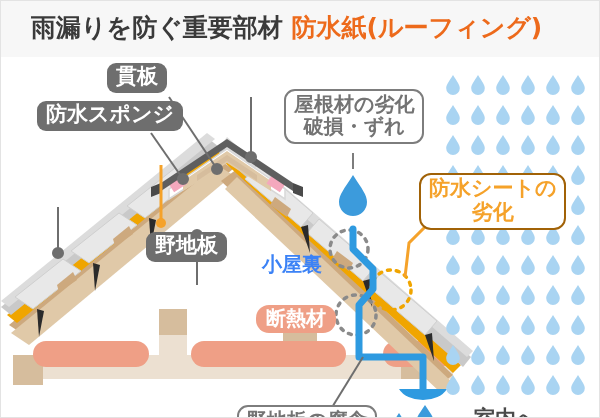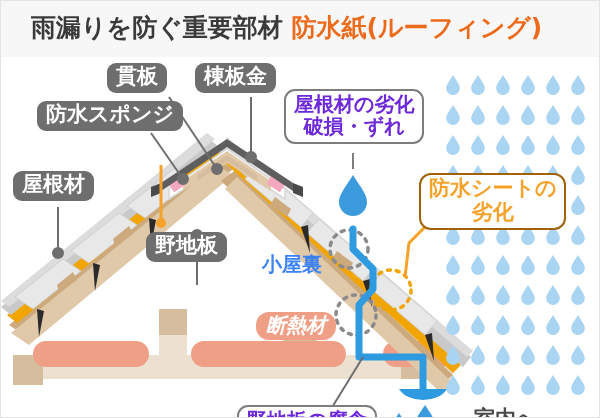--- a/index.html
+++ b/index.html
@@ -42,21 +42,21 @@
   }
   .lbl-orange{
     background:#f5a22a;color:#ffffff;border-radius:9px;
     font-size:21px;padding:2px 9px 4px;
   }
   .lbl-salmon{
     background:#ef9f86;color:#ffffff;border-radius:13px;
     font-size:20px;padding:2px 10px 4px;
   }
   .lbl-outline{
-    background:#ffffff;color:#6d28d9;border:2px solid #7d7d7d;border-radius:11px;
+    background:#ffffff;color:#737373;border:2px solid #7d7d7d;border-radius:11px;
     font-size:20px;padding:2px 8px 4px;
   }
   .lbl-outline-orange{
     background:#ffffff;color:#f5a22a;border:2px solid #a16207;border-radius:12px;
     font-size:21px;padding:2px 8px 4px;
   }
   .lbl-plain{color:#3b82f6;font-size:20px;font-weight:bold;background:transparent;}
   .lbl-plain-dark{color:#4a4a4a;font-size:21px;font-weight:bold;background:transparent;}
 </style>
 </head>
@@ -278,26 +278,24 @@
         <path d="M577,288 c4.4,7 6.8,10 6.8,13.2 a6.8,6.8 0 0 1 -13.6,0 c0,-3.2 2.4,-6.2 6.8,-13.2 z" fill="#a9d4f2"></path>
         <path d="M452,318 c4.4,7 6.8,10 6.8,13.2 a6.8,6.8 0 0 1 -13.6,0 c0,-3.2 2.4,-6.2 6.8,-13.2 z" fill="#a9d4f2"></path>
         <path d="M477,318 c4.4,7 6.8,10 6.8,13.2 a6.8,6.8 0 0 1 -13.6,0 c0,-3.2 2.4,-6.2 6.8,-13.2 z" fill="#a9d4f2"></path>
         <path d="M502,318 c4.4,7 6.8,10 6.8,13.2 a6.8,6.8 0 0 1 -13.6,0 c0,-3.2 2.4,-6.2 6.8,-13.2 z" fill="#a9d4f2"></path>
         <path d="M527,318 c4.4,7 6.8,10 6.8,13.2 a6.8,6.8 0 0 1 -13.6,0 c0,-3.2 2.4,-6.2 6.8,-13.2 z" fill="#a9d4f2"></path>
         <path d="M552,318 c4.4,7 6.8,10 6.8,13.2 a6.8,6.8 0 0 1 -13.6,0 c0,-3.2 2.4,-6.2 6.8,-13.2 z" fill="#a9d4f2"></path>
         <path d="M577,318 c4.4,7 6.8,10 6.8,13.2 a6.8,6.8 0 0 1 -13.6,0 c0,-3.2 2.4,-6.2 6.8,-13.2 z" fill="#a9d4f2"></path>
       </svg>
 
     <div class="lbl lbl-gray" style="left:106px;top:6px;">貫板</div>
-    <div class="lbl lbl-gray" style="left:194px;top:6px;">棟板金</div>
     <div class="lbl lbl-gray" style="left:36px;top:44px;">防水スポンジ</div>
-    <div class="lbl lbl-gray" style="left:12px;top:114px;">屋根材</div>
     <div class="lbl lbl-gray" style="left:145px;top:175px;">野地板</div>
     <div class="lbl lbl-plain" style="left:261px;top:196px;">小屋裏</div>
-    <div class="lbl lbl-salmon" style="left:255px;top:255px;font-style:italic;">断熱材</div>
+    <div class="lbl lbl-salmon" style="left:255px;top:248px;">断熱材</div>
 
     <div class="lbl lbl-outline" style="left:283px;top:32px;">屋根材の劣化
 破損・ずれ</div>
     <div class="lbl lbl-outline-orange" style="left:418px;top:116px;">防水シートの
 劣化</div>
     <div class="lbl lbl-outline" style="left:236px;top:348px;">野地板の腐食</div>
     <div class="lbl lbl-plain-dark" style="left:473px;top:350px;">室内へ</div>
 
   </div>
 </div>

